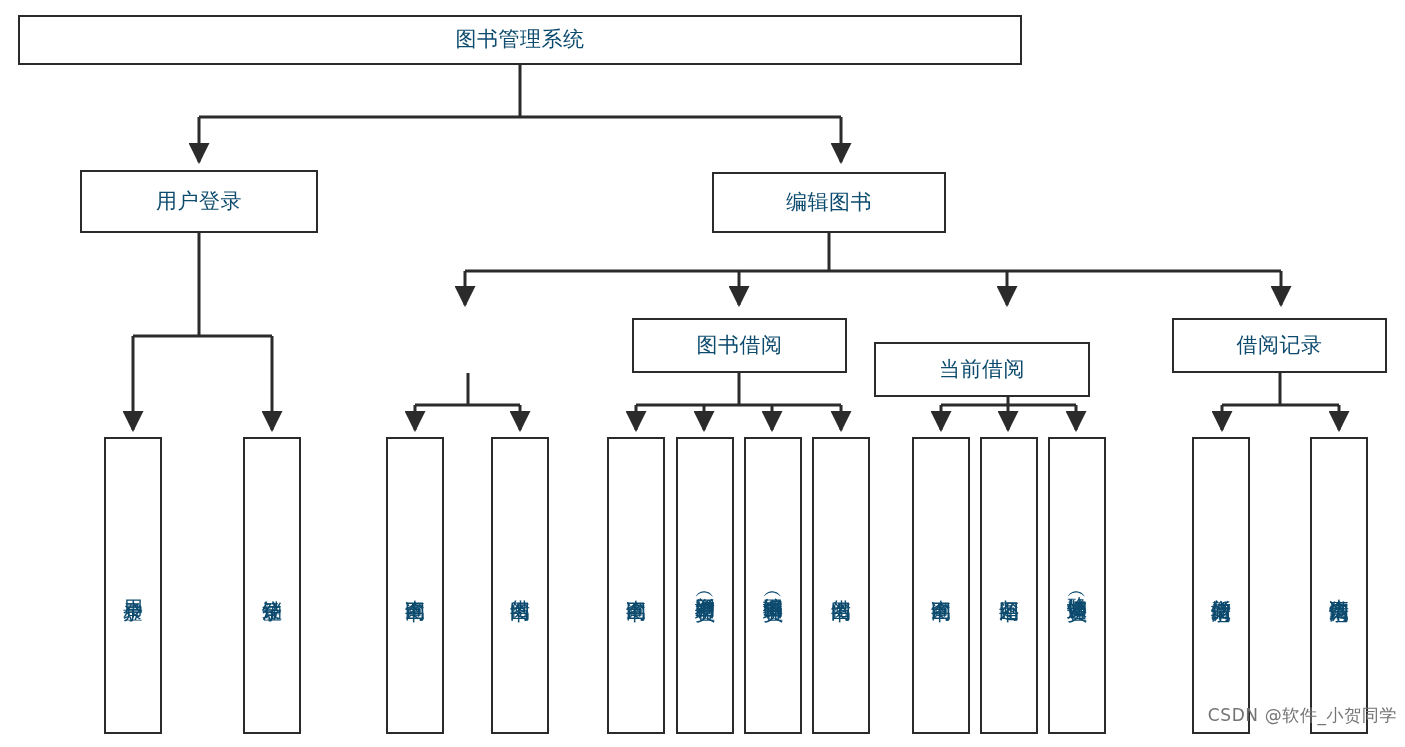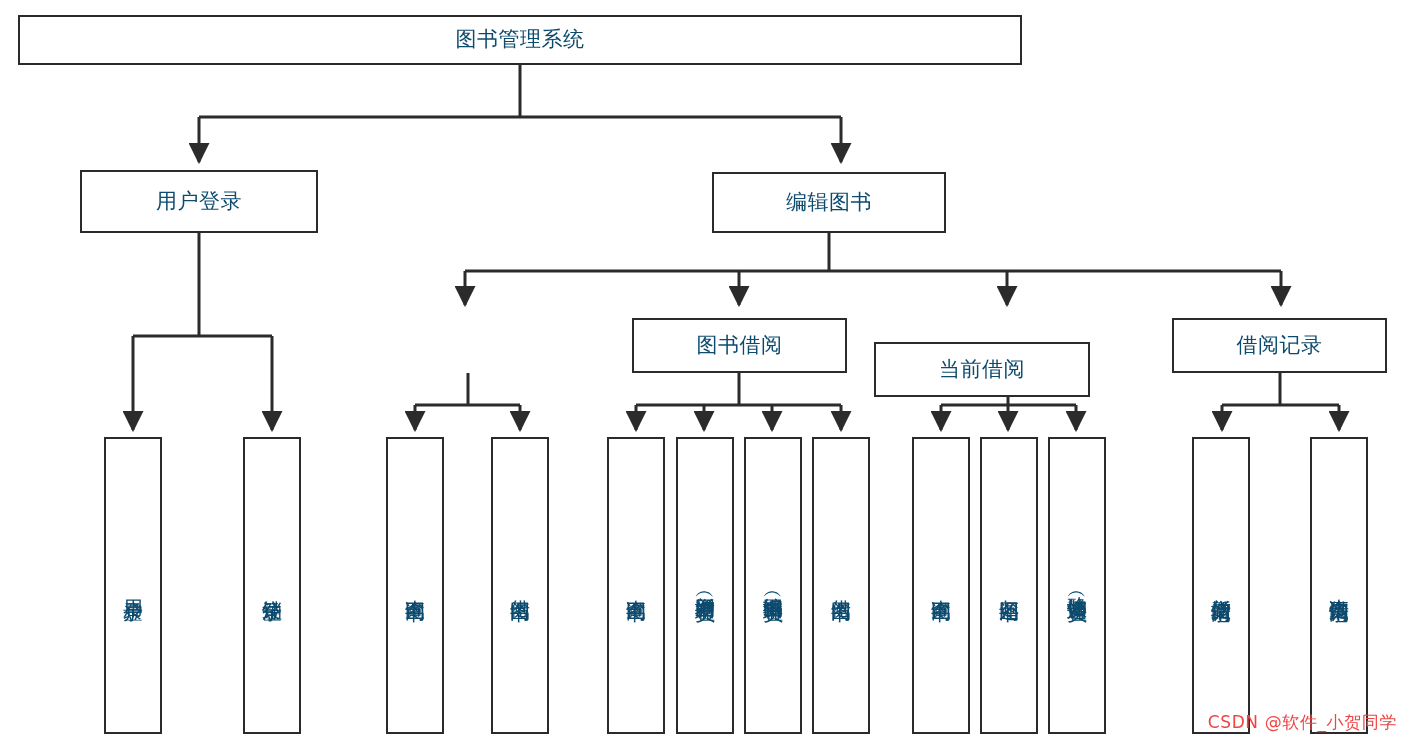--- a/index.html
+++ b/index.html
@@ -56,23 +56,23 @@
     font-size: 20px;
     line-height: 1.16;
     letter-spacing: 1px;
     white-space: normal;
     text-align: center;
     max-height: 100%;
   }
   .watermark {
     position: absolute;
     right: 8px;
-    bottom: 13px;
+    bottom: 20px;
     font-size: 17px;
-    color: #ef4444;
+    color: #737373;
     letter-spacing: 0.6px;
     white-space: nowrap;
     z-index: 3;
     font-family: "DejaVu Sans", "Liberation Sans", sans-serif;
   }
 </style>
 </head>
 <body>
 
 <div id="canvas">

